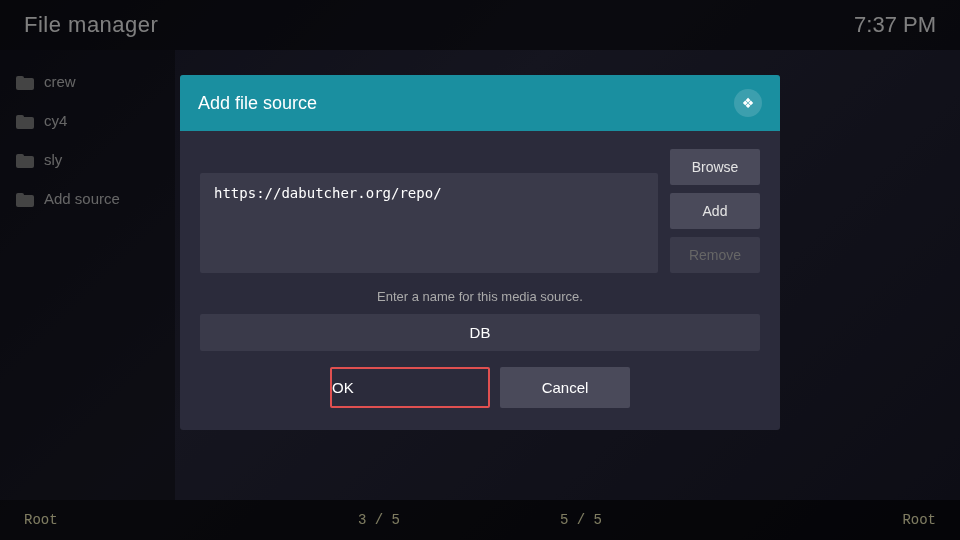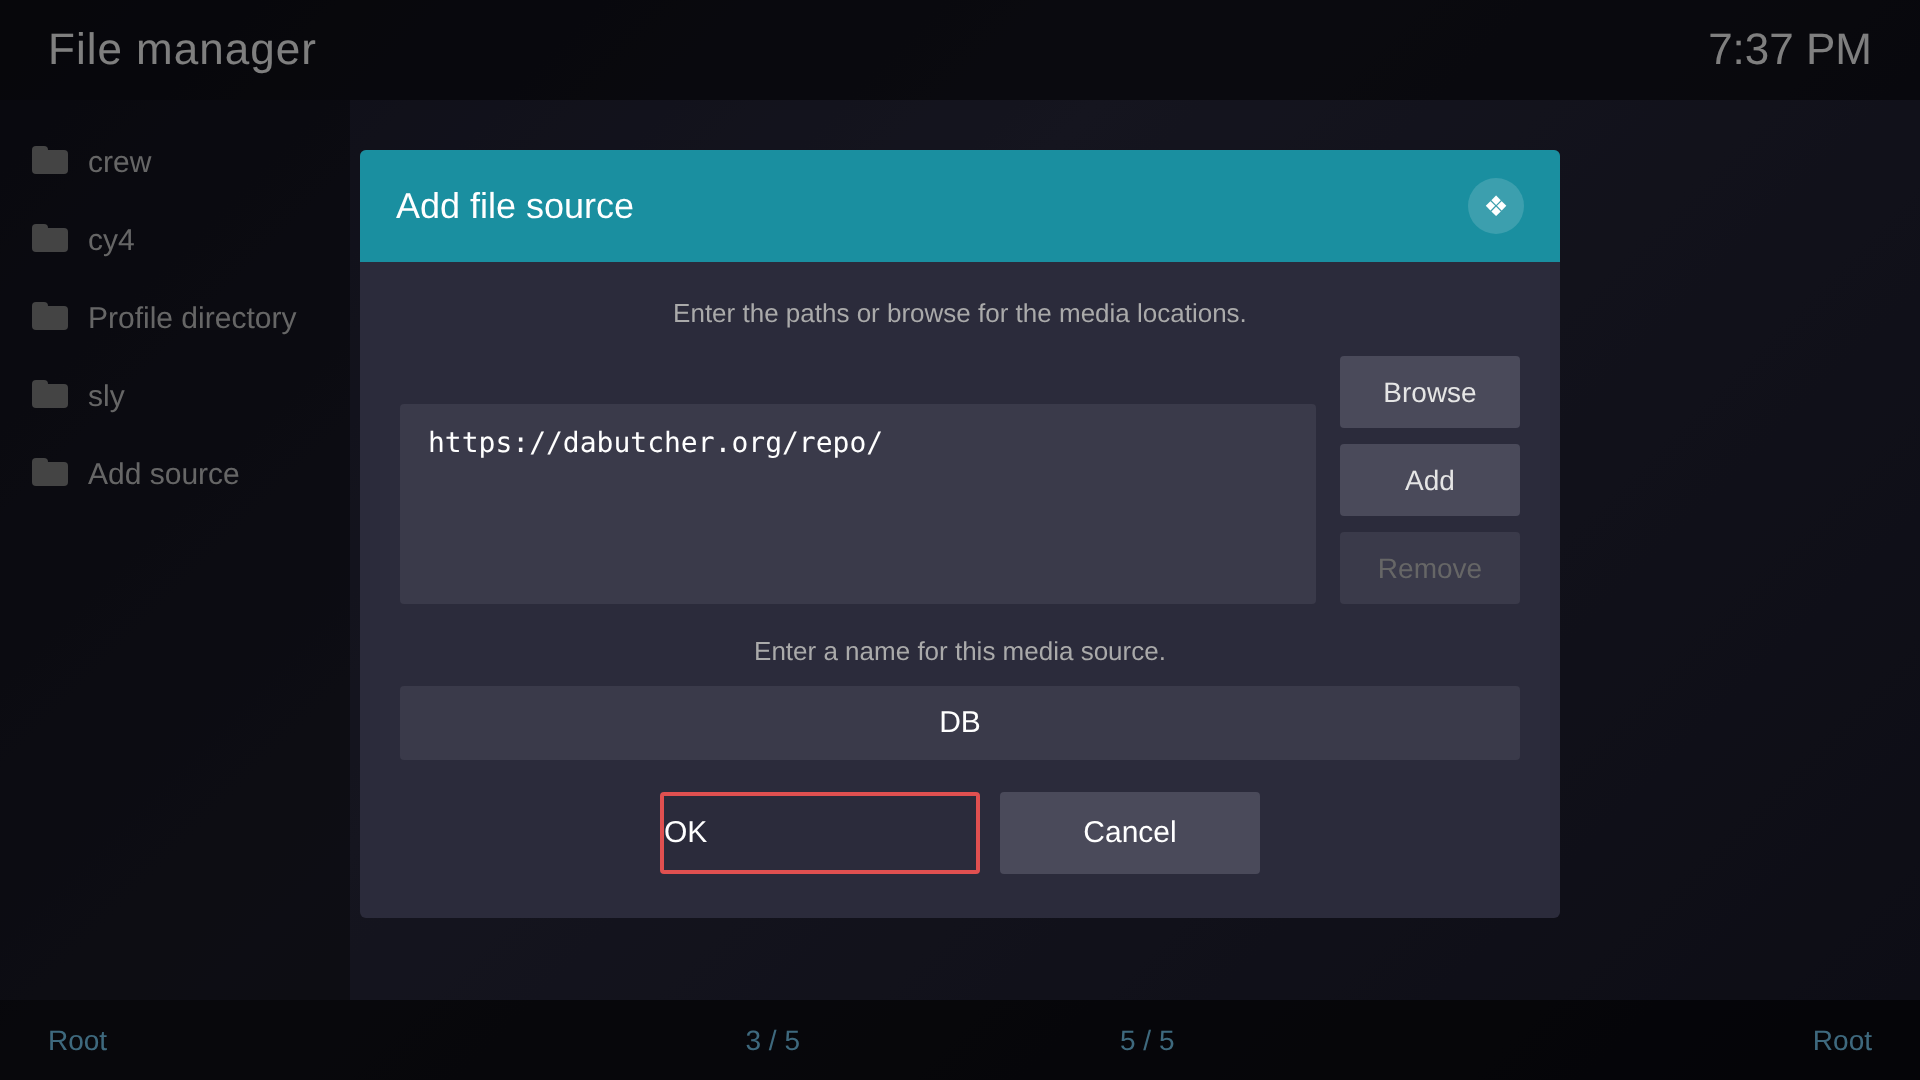--- a/index.html
+++ b/index.html
@@ -54,21 +54,21 @@
       left: 0;
       width: 175px;
       bottom: 40px;
       background: rgba(0,0,0,0.35);
       padding: 12px 0;
       z-index: 5;
     }
 
     .sidebar-item {
       display: flex;
-      align-items: flex-start;
+      align-items: flex-end;
       padding: 11px 16px;
       font-size: 15px;
       color: #ccc;
       cursor: pointer;
       gap: 10px;
     }
 
     .folder-icon {
       width: 18px;
       height: 14px;
@@ -103,21 +103,22 @@
       position: absolute;
       bottom: 0; left: 0; right: 0;
       height: 40px;
       background: rgba(0,0,0,0.6);
       display: flex;
       align-items: center;
       justify-content: space-between;
       padding: 0 24px;
       z-index: 10;
       font-size: 14px;
-      color: #7dd3fc;
+      color: #fef9c3;
+      font-family: Liberation Mono, monospace;
     }
 
     .bottom-center {
       display: flex;
       gap: 160px;
     }
 
     
     .overlay {
       position: absolute;
@@ -285,24 +286,20 @@
   <div class="sidebar-item">
     <span class="folder-icon"></span>
     <span>crew</span>
   </div>
   <div class="sidebar-item">
     <span class="folder-icon"></span>
     <span>cy4</span>
   </div>
   <div class="sidebar-item">
     <span class="folder-icon"></span>
-    <span>Profile directory</span>
-  </div>
-  <div class="sidebar-item">
-    <span class="folder-icon"></span>
     <span>sly</span>
   </div>
   <div class="sidebar-item">
     <span class="folder-icon"></span>
     <span>Add source</span>
   </div>
 </div>
 
 <div class="bottombar">
   <span>Root</span>
@@ -314,21 +311,20 @@
 </div>
 
 <div class="overlay"></div>
 
 <div class="dialog">
   <div class="dialog-header">
     <span class="dialog-header-title">Add file source</span>
     <div class="dialog-kodi-icon">❖</div>
   </div>
   <div class="dialog-body">
-    <div class="dialog-instruction">Enter the paths or browse for the media locations.</div>
 
     <div class="path-section">
       <textarea class="path-input-area" readonly="" style="">https://dabutcher.org/repo/</textarea>
       <div class="path-buttons">
         <button class="btn">Browse</button>
         <button class="btn">Add</button>
         <button class="btn btn-disabled">Remove</button>
       </div>
     </div>
 

